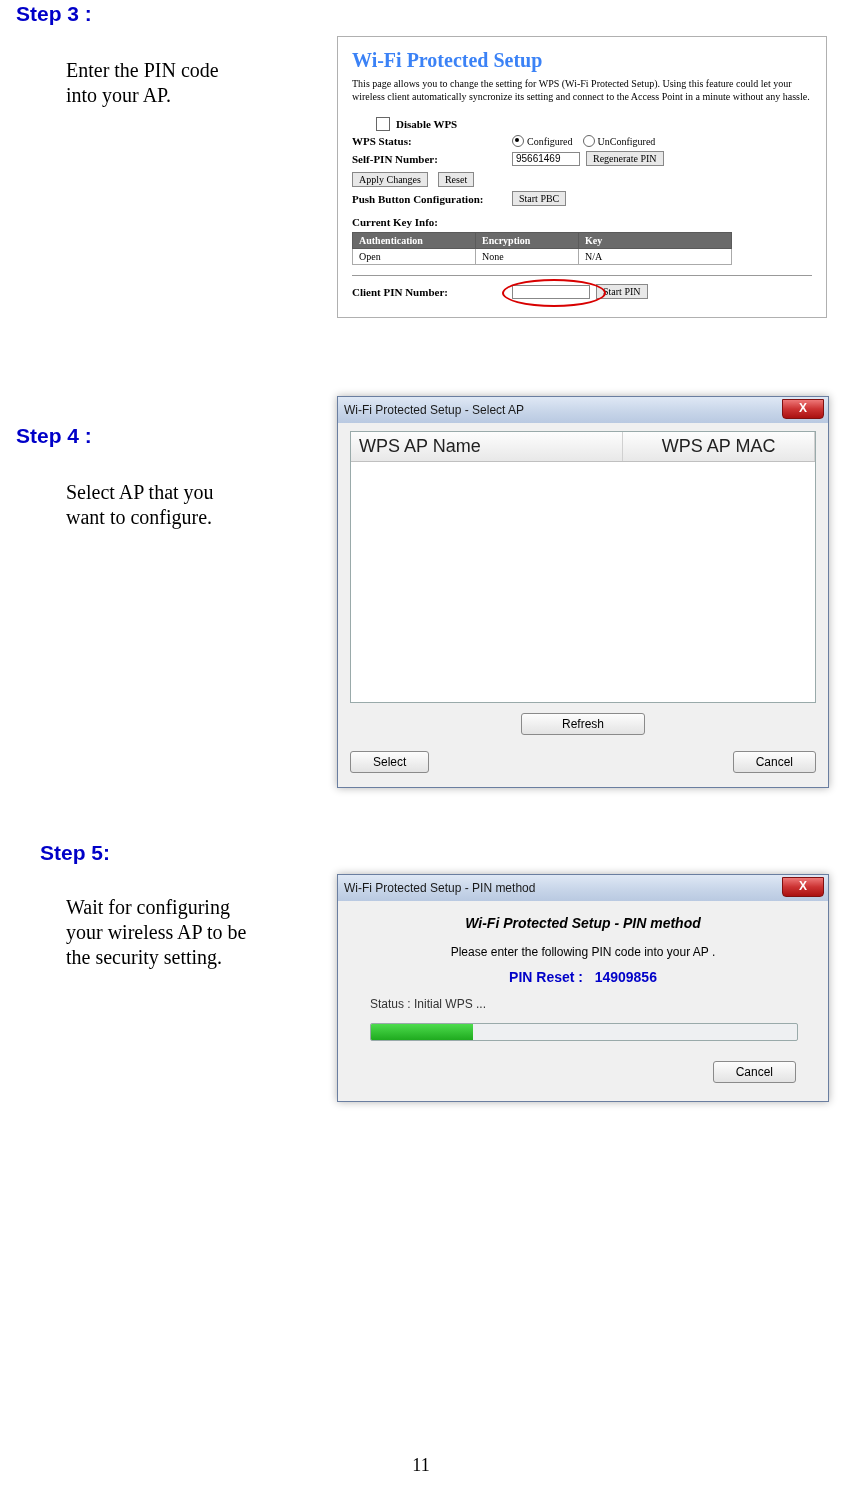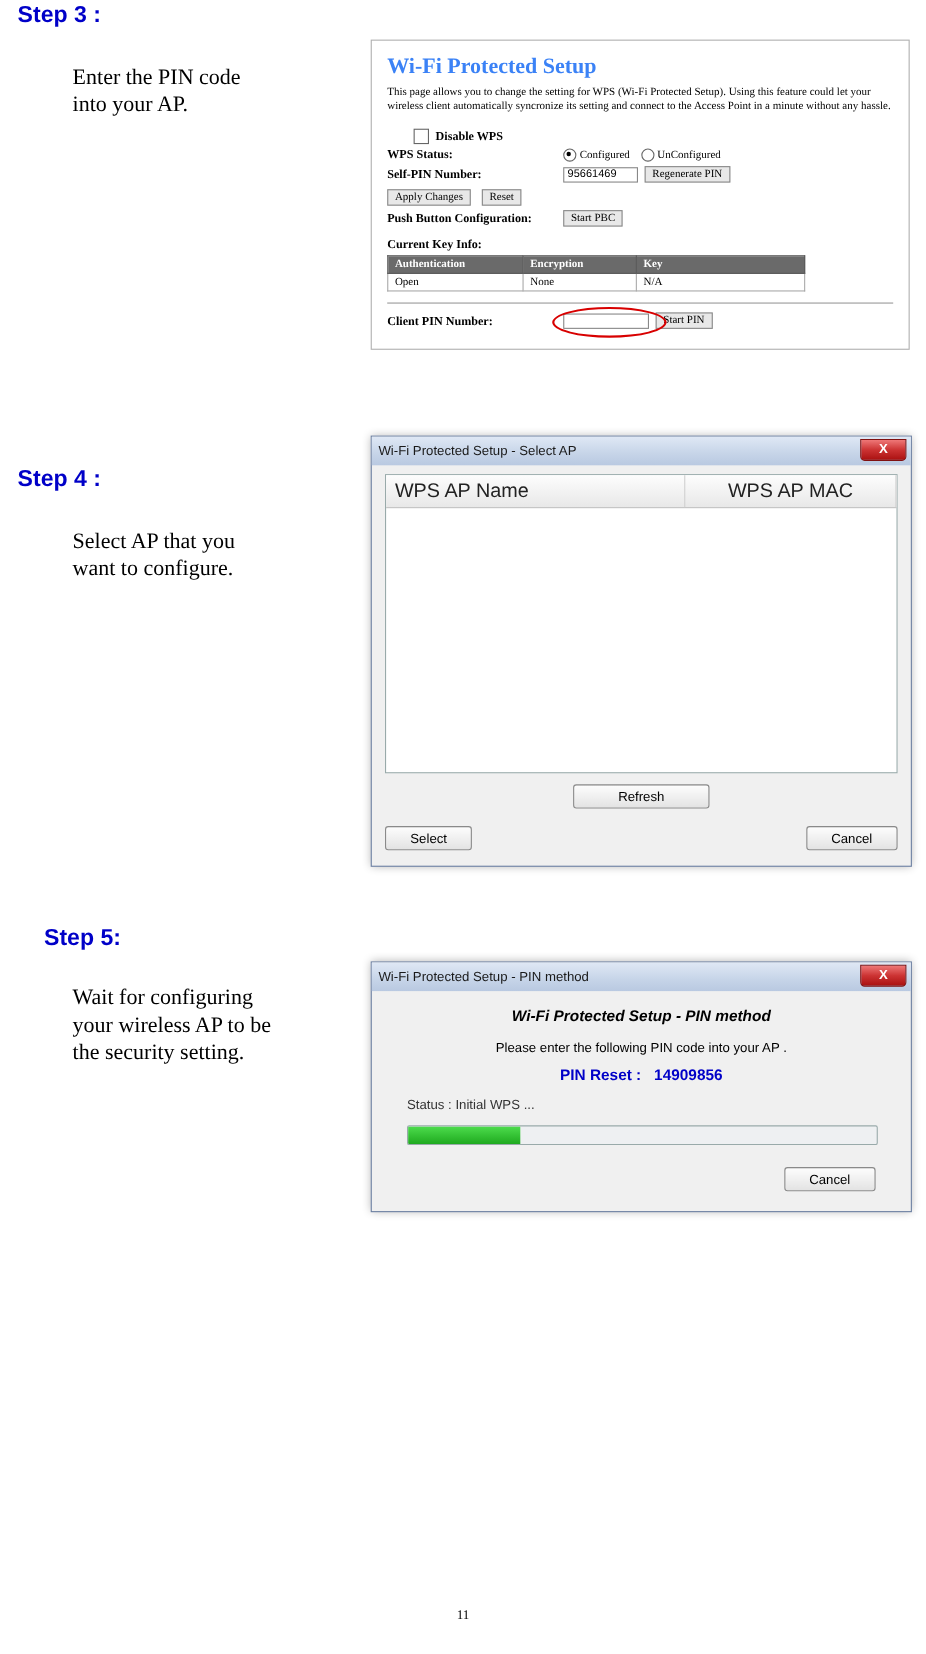--- a/index.html
+++ b/index.html
@@ -11,21 +11,21 @@
     font-family: "Times New Roman", Times, serif;
     color: #000;
     position: relative;
   }
   .page-number {
     position: absolute;
     bottom: 28px;
     left: 0;
     width: 100%;
     text-align: center;
-    font-size: 12px;
+    font-size: 18px;
   }
   
   .step-heading {
     color: #0000c8;
     font-weight: bold;
     font-size: 21px;
     font-family: Arial, sans-serif;
   }
   .step-body {
     font-size: 20px;

